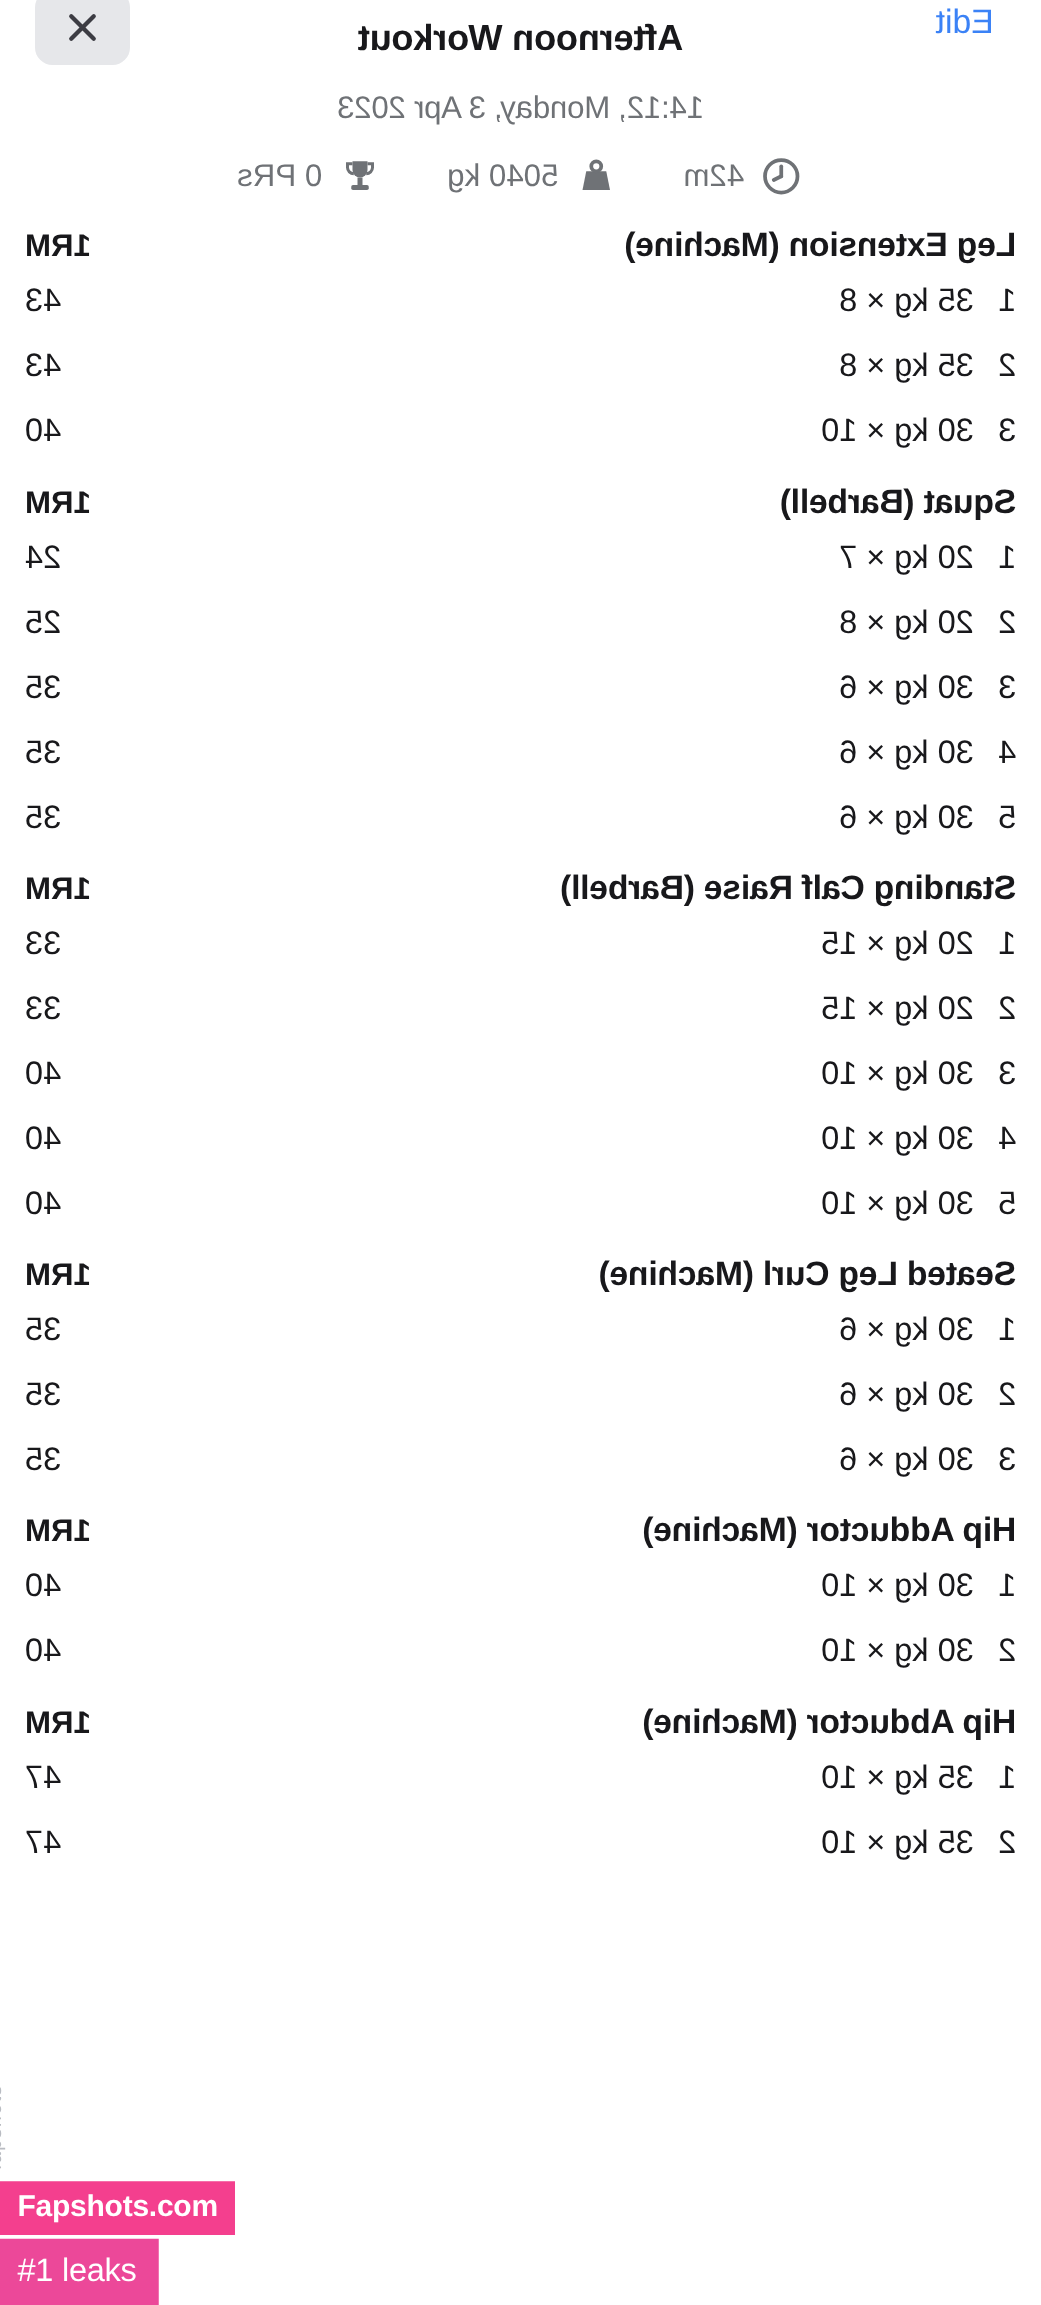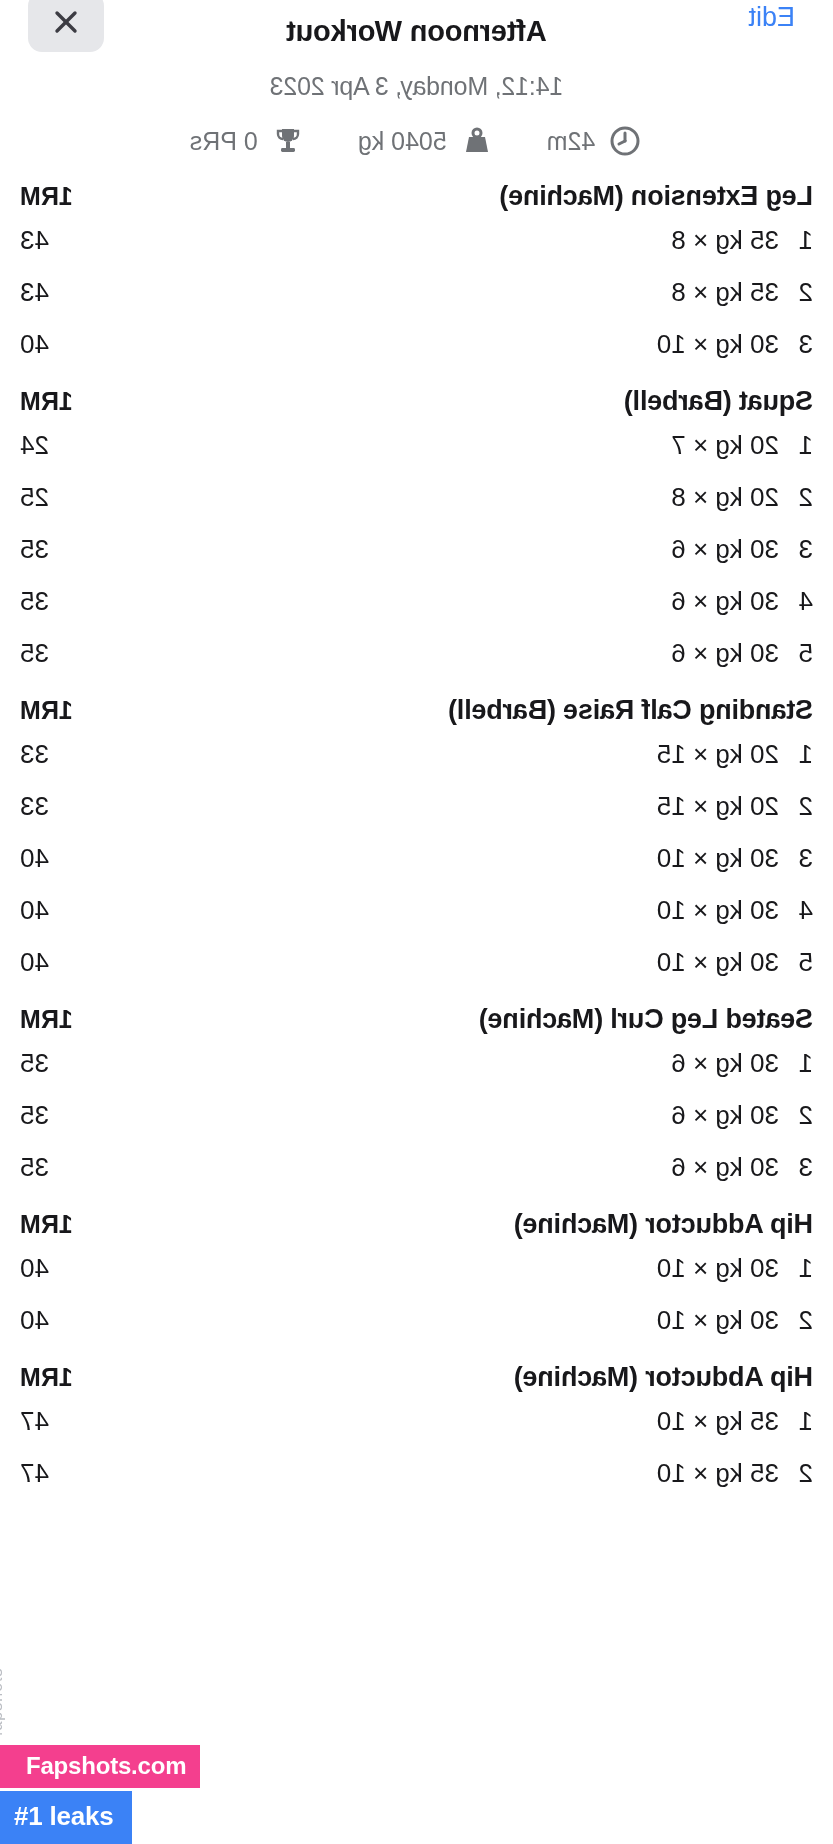--- a/index.html
+++ b/index.html
@@ -148,30 +148,30 @@
     font-family: "Liberation Sans", sans-serif;
   }
   .wm-pink {
     position: absolute;
     left: 0;
     bottom: 56px;
     background: #f43f8e;
     color: #ffffff;
     font-weight: bold;
     font-size: 24px;
-    padding: 7px 14px 8px 26px;
+    padding: 7px 14px 8px 14px;
     letter-spacing: -0.2px;
   }
   .wm-dark {
     position: absolute;
     left: 0;
     bottom: 0;
-    background: #3b82f6;
+    background: #ec4899;
     color: #ffffff;
-    font-weight: bold;
+    font-weight: normal;
     font-size: 26px;
     padding: 10px 18px 12px 14px;
     letter-spacing: -0.2px;
     margin-top: 32px;
   }
 </style>
 </head>
 <body>
 
 <div id="mirror">

